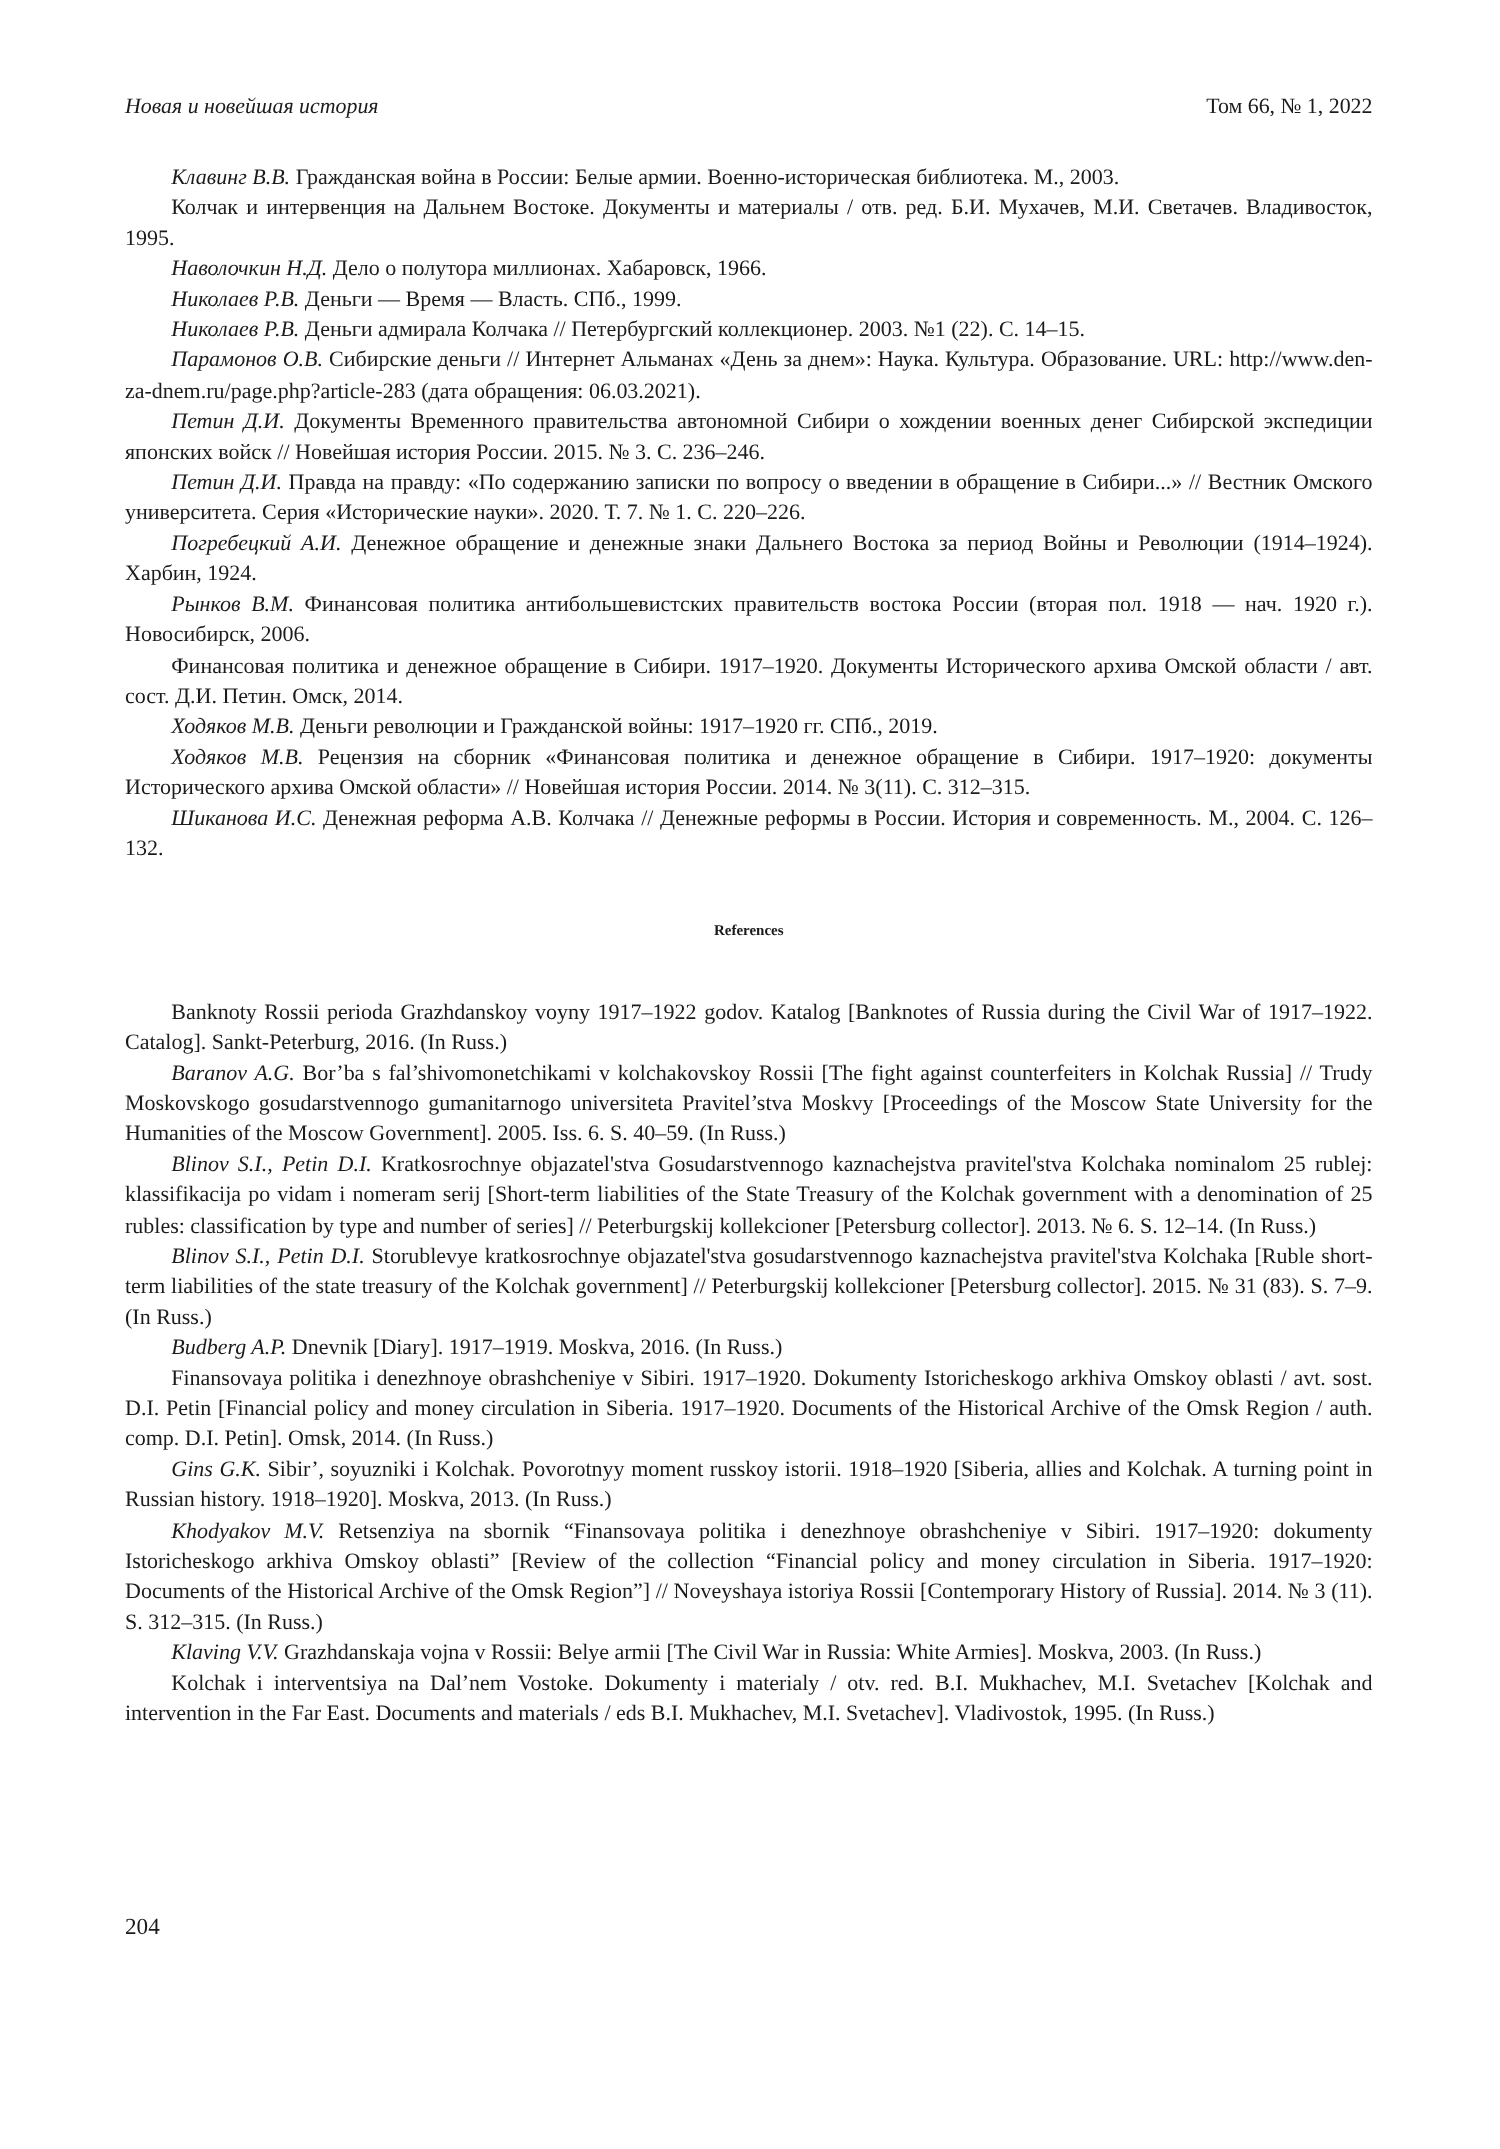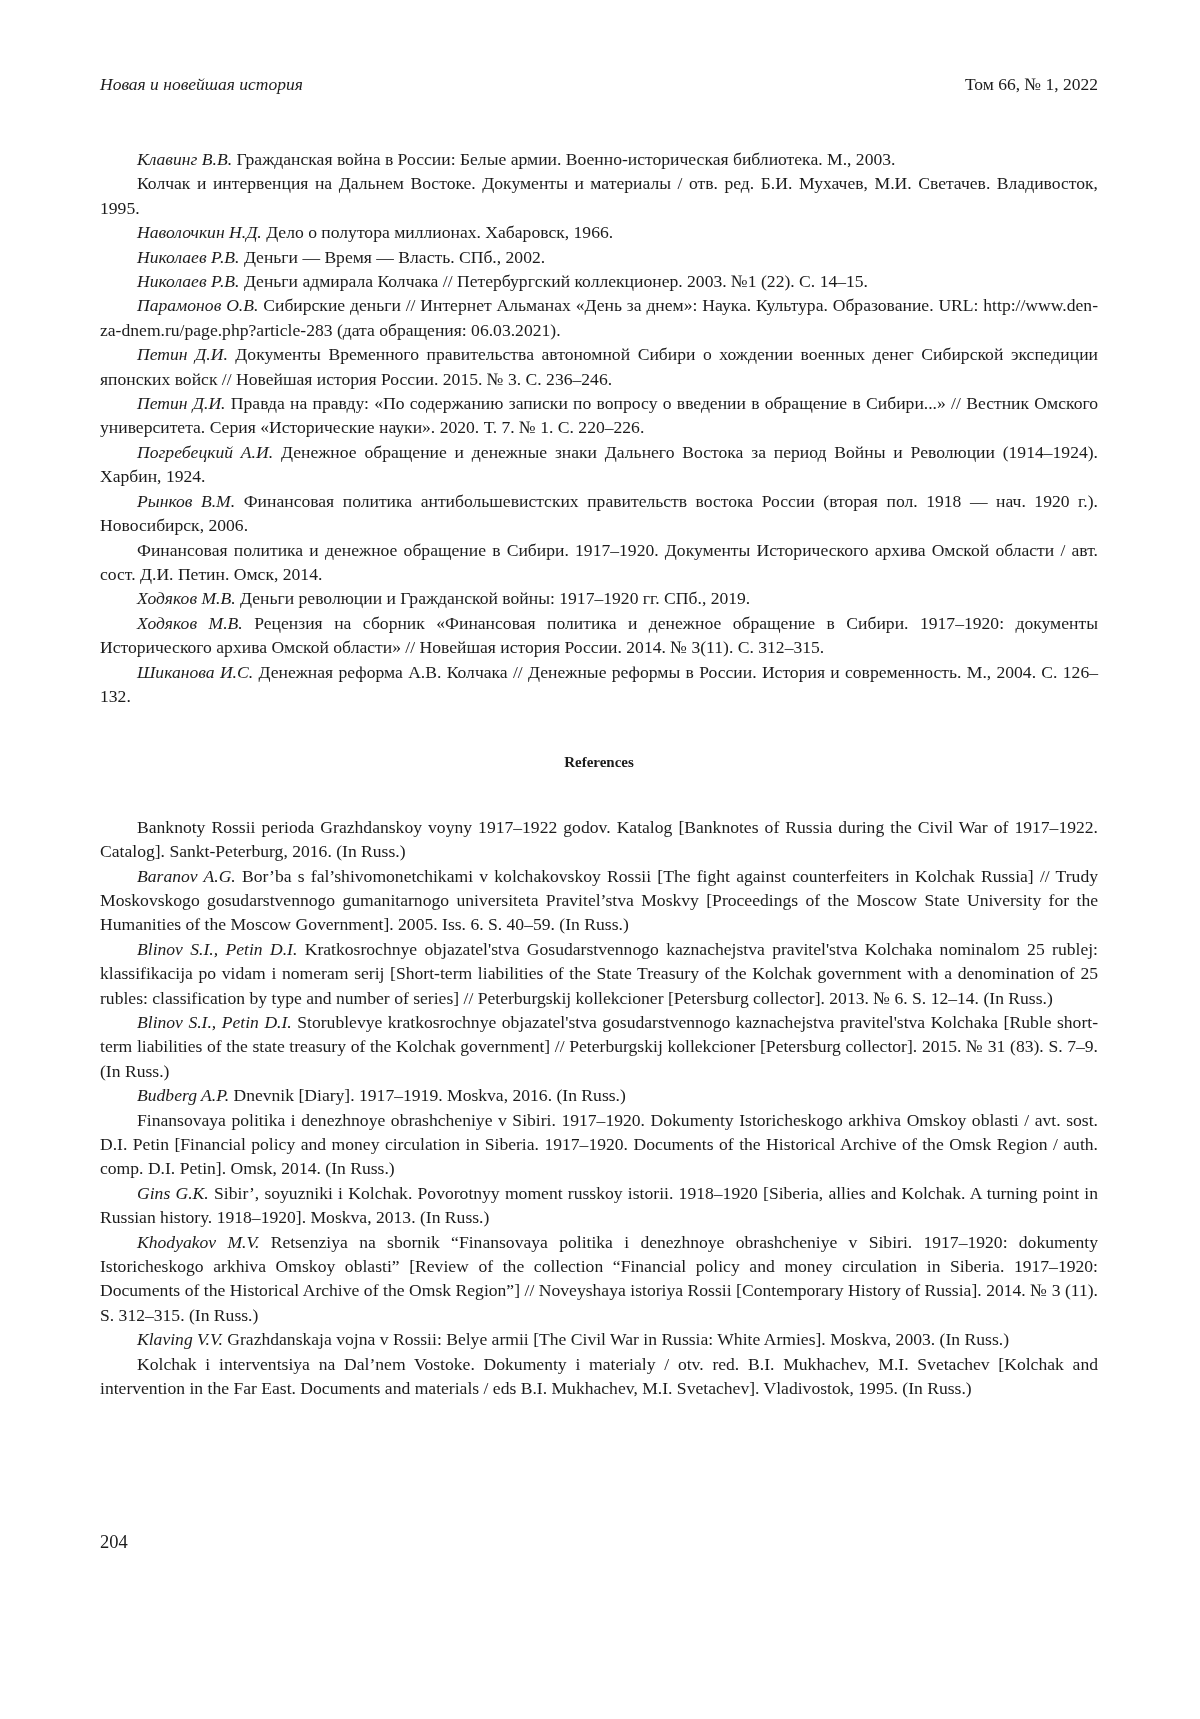--- a/index.html
+++ b/index.html
@@ -16,38 +16,38 @@
     color: #1b1b1b;
     font-family: "Liberation Serif", "DejaVu Serif", serif;
     box-sizing: border-box;
     padding: 74px 102px 0 100px;
   }
   .running-head {
     display: flex;
     justify-content: space-between;
     align-items: baseline;
     font-size: 17.5px;
-    margin-bottom: 52px;
+    margin-bottom: 34px;
   }
   .running-head .journal-title {
     font-style: italic;
   }
   .content {
     font-size: 17.6px;
     line-height: 24.4px;
   }
   p.entry {
     margin: 0;
     text-indent: 37px;
     text-align: justify;
     hyphens: none;
   }
   p.entry i { font-style: italic; }
   h2.refs-heading {
-    font-size: 15px;
+    font-size: 12px;
     font-weight: bold;
     text-align: center;
     margin: 42px 0 40px 0;
     font-family: "Liberation Serif", "DejaVu Serif", serif;
   }
   .page-number {
     position: absolute;
     left: 100px;
     top: 1532px;
     font-size: 18.5px;
@@ -62,21 +62,21 @@
     <span class="journal-title">Новая и новейшая история</span>
     <span class="issue-info">Том 66, № 1, 2022</span>
   </div>
 
   <div class="content">
 
     <div id="bibliography-list">
         <p class="entry"><i>Клавинг В.В.</i> <span>Гражданская война в России: Белые армии. Военно-историческая библиотека. М., 2003.</span></p>
         <p class="entry"><span>Колчак и интервенция на Дальнем Востоке. Документы и материалы / отв. ред. Б.И. Мухачев, М.И. Светачев. Владивосток, 1995.</span></p>
         <p class="entry"><i>Наволочкин Н.Д.</i> <span>Дело о полутора миллионах. Хабаровск, 1966.</span></p>
-        <p class="entry"><i>Николаев Р.В.</i> <span>Деньги — Время — Власть. СПб., 2002.</span></p>
+        <p class="entry"><i>Николаев Р.В.</i> <span>Деньги — Время — Власть. СПб., 1999.</span></p>
         <p class="entry"><i>Николаев Р.В.</i> <span>Деньги адмирала Колчака // Петербургский коллекционер. 2003. №1 (22). С. 14–15.</span></p>
         <p class="entry"><i>Парамонов О.В.</i> <span>Сибирские деньги // Интернет Альманах «День за днем»: Наука. Культура. Образование. URL: http://www.den-za-dnem.ru/page.php?article-283 (дата обращения: 06.03.2021).</span></p>
         <p class="entry"><i>Петин Д.И.</i> <span>Документы Временного правительства автономной Сибири о хождении военных денег Сибирской экспедиции японских войск // Новейшая история России. 2015. № 3. С. 236–246.</span></p>
         <p class="entry"><i>Петин Д.И.</i> <span>Правда на правду: «По содержанию записки по вопросу о введении в обращение в Сибири...» // Вестник Омского университета. Серия «Исторические науки». 2020. Т. 7. № 1. С. 220–226.</span></p>
         <p class="entry"><i>Погребецкий А.И.</i> <span>Денежное обращение и денежные знаки Дальнего Востока за период Войны и Революции (1914–1924). Харбин, 1924.</span></p>
         <p class="entry"><i>Рынков В.М.</i> <span>Финансовая политика антибольшевистских правительств востока России (вторая пол. 1918 — нач. 1920 г.). Новосибирск, 2006.</span></p>
         <p class="entry"><span>Финансовая политика и денежное обращение в Сибири. 1917–1920. Документы Исторического архива Омской области / авт. сост. Д.И. Петин. Омск, 2014.</span></p>
         <p class="entry"><i>Ходяков М.В.</i> <span>Деньги революции и Гражданской войны: 1917–1920 гг. СПб., 2019.</span></p>
         <p class="entry"><i>Ходяков М.В.</i> <span>Рецензия на сборник «Финансовая политика и денежное обращение в Сибири. 1917–1920: документы Исторического архива Омской области» // Новейшая история России. 2014. № 3(11). С. 312–315.</span></p>
         <p class="entry"><i>Шиканова И.С.</i> <span>Денежная реформа А.В. Колчака // Денежные реформы в России. История и современность. М., 2004. С. 126–132.</span></p>

